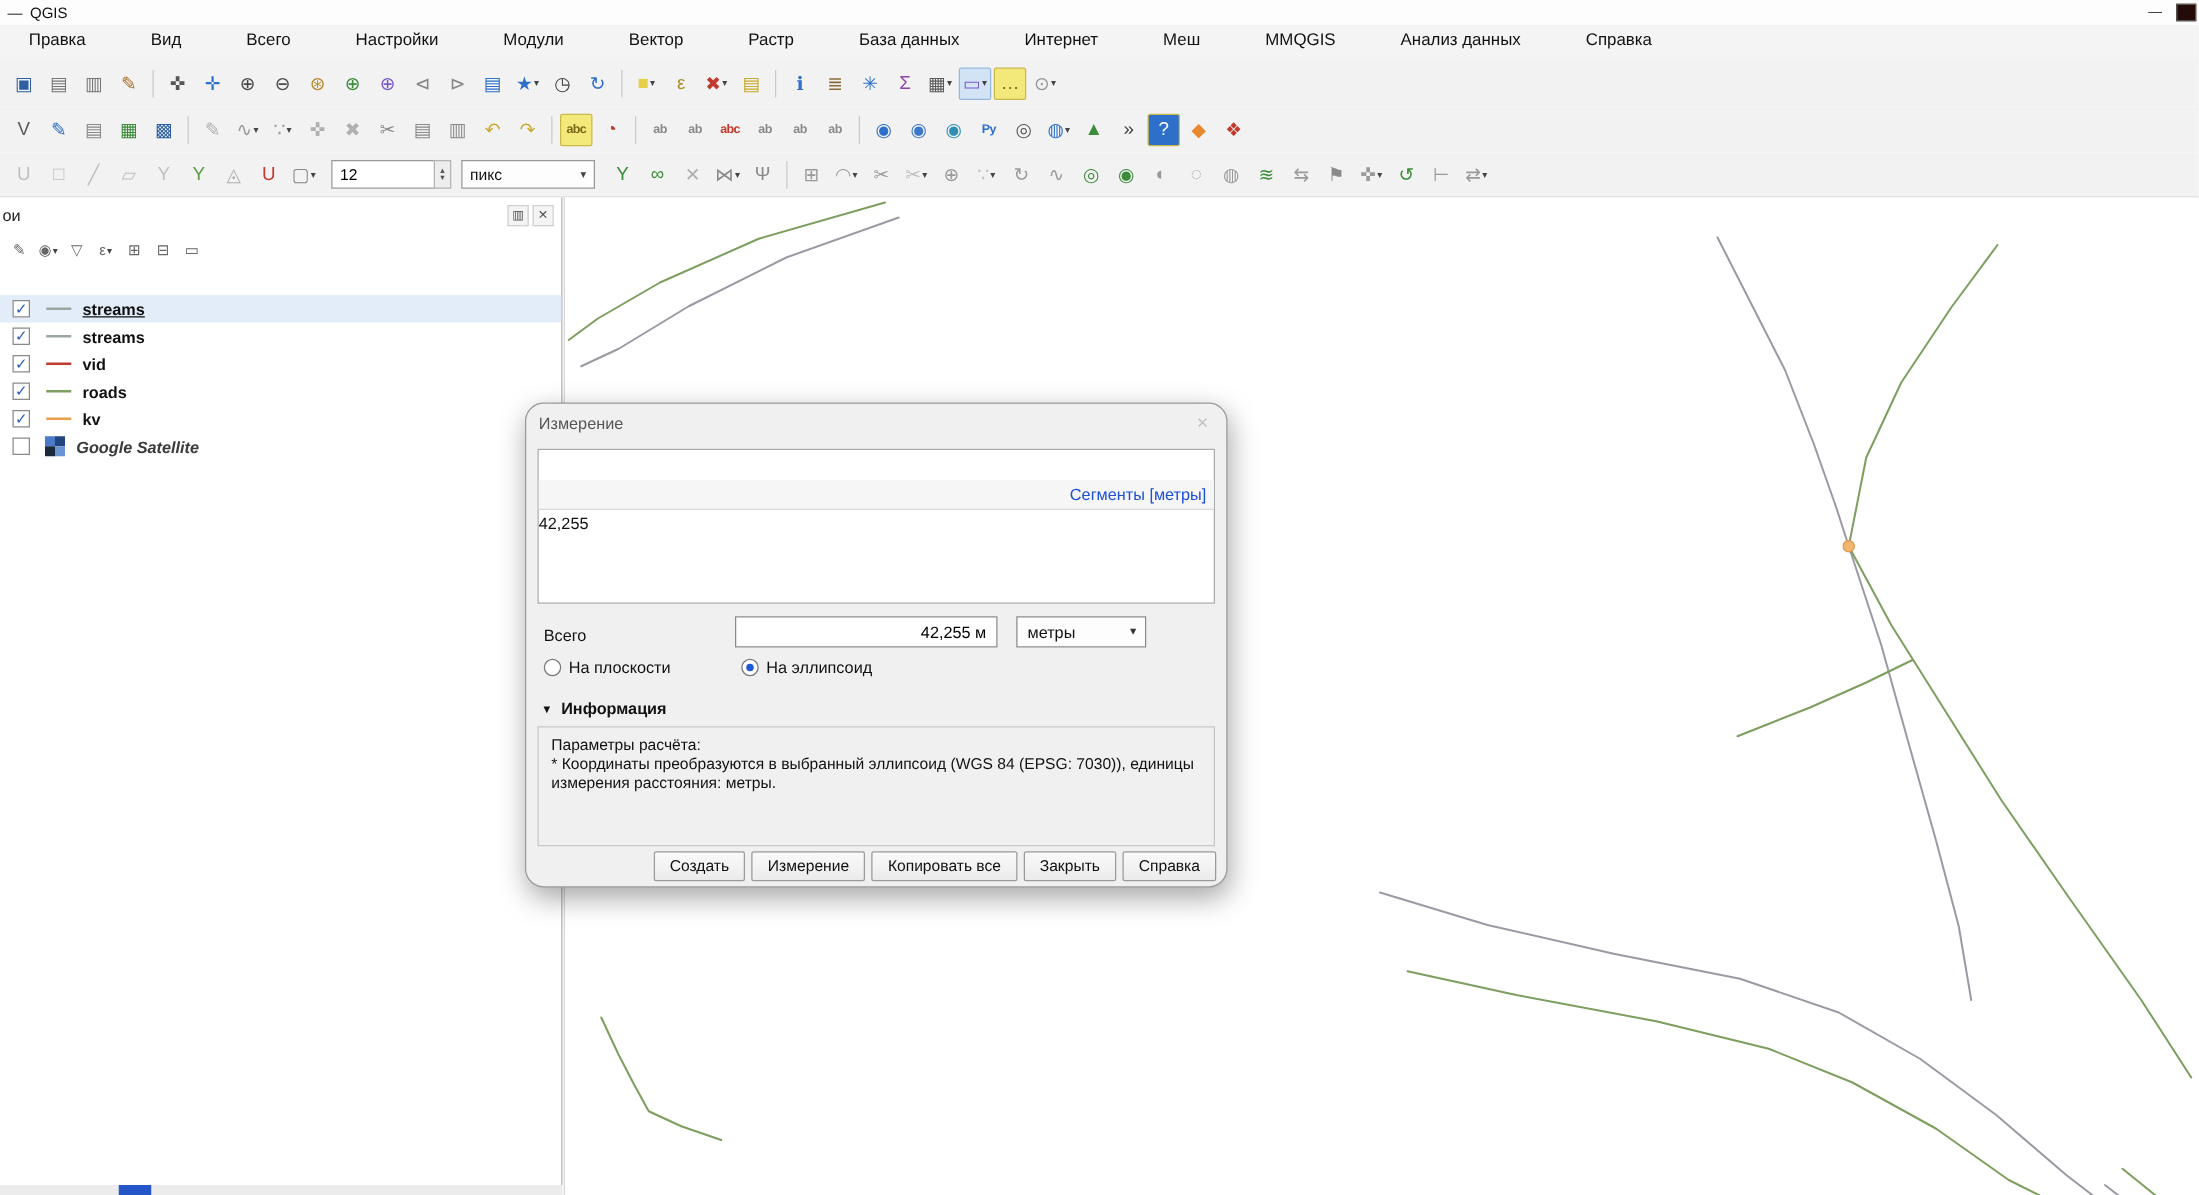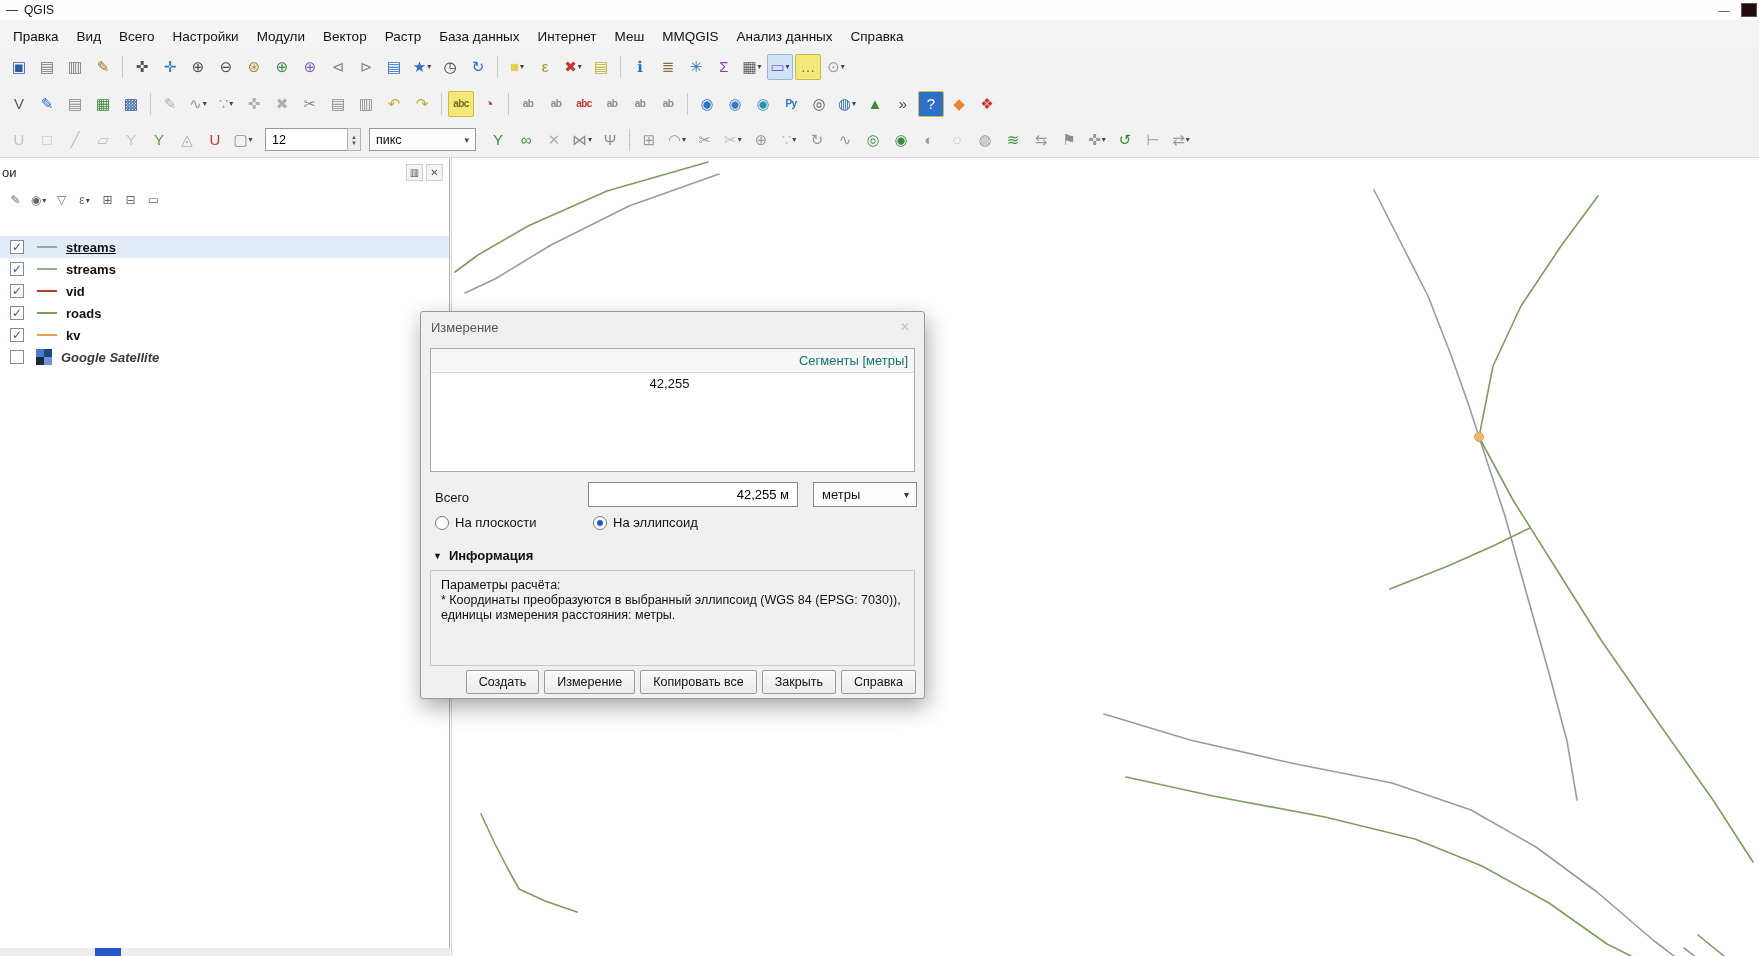--- a/index.html
+++ b/index.html
@@ -7,21 +7,21 @@
   body { font-family:"Liberation Sans","DejaVu Sans",sans-serif; font-size:13px; background:#fff; position:relative; color:#111; }
 
   
   .titlebar { height:20px; background:#fdfdfd; display:flex; align-items:center; padding-left:6px; font-size:12px; }
   .titlebar .appdash { margin-right:6px; color:#222; }
   .titlebar .spacer { flex:1; }
   .win-btn { width:34px; height:18px; display:flex; align-items:center; justify-content:center; font-size:11px; color:#333; cursor:default; }
   .win-close-dark { width:16px; height:14px; background:#250a0a; border:1px solid #555; margin-right:2px; }
 
   
-  .menubar { height:28px; background:#f4f4f4; display:flex; align-items:flex-end; padding-left:4px; }
+  .menubar { height:28px; background:#f4f4f4; display:flex; align-items:flex-start; padding-left:14px;gap:34px; }
   .menu-item { padding:4px 9px; font-size:13.5px; color:#111; border-radius:2px; }
 
   
   .toolbar { background:#f2f2f2; display:flex; align-items:center; padding-left:5px; }
   #toolbar1 { height:37px; }
   #toolbar2 { height:37px; }
   #toolbar3 { height:36px; border-bottom:1px solid #dcdcdc; }
   .tb-btn { min-width:26px; height:26px; display:flex; align-items:center; justify-content:center;
             font-size:15px; border:1px solid transparent; border-radius:2px; margin:0 1px; position:relative; }
   .tb-btn.small-glyph { font-size:10px; font-weight:bold; letter-spacing:-.5px; padding:0 2px; }
@@ -56,27 +56,27 @@
   .lname.ita { font-style:italic; color:#3a3a3a; }
 
   .status-strip { position:absolute; left:0; top:948px; width:450px; height:8px; background:#ececec; }
   .status-blue { position:absolute; left:95px; top:0; width:26px; height:8px; background:#2456c8; }
 
   
   .map-canvas { position:absolute; left:451px; top:158px; width:1308px; height:798px; background:#fff; border-left:1px solid #d6d6d6; }
   #map-svg path { fill:none; stroke-width:1.6; stroke-linejoin:round; stroke-linecap:round; }
 
   
-  .dialog { position:absolute; left:420px; top:311px; width:505px; height:388px; background:#f0f0f0;
-            border:1px solid #9a9a9a; border-radius:3px; box-shadow:2px 8px 22px rgba(0,0,0,.35); z-index:50; }
+  .dialog { position:absolute; left:420px; top:322px; width:562px; height:388px; background:#f0f0f0;
+            border:1px solid #9a9a9a; border-radius:15px; box-shadow:2px 8px 22px rgba(0,0,0,.35); z-index:50; }
   .dlg-title { height:30px; display:flex; align-items:center; padding:0 10px; font-size:13px; color:#555; }
   .dlg-close { margin-left:auto; width:18px; height:18px; display:flex; align-items:center; justify-content:center; color:#c2c2c2; font-size:12px; }
   .seg-table { position:absolute; left:9px; right:9px; top:36px; height:124px; border:1px solid #ababab; background:#fff; }
-  .seg-header { height:24px; background:#f6f6f6; border-bottom:1px solid #d8d8d8; text-align:right; padding:4px 6px 12px 0; font-size:13px; color:#0f766e; }
-  .seg-row { text-align:center; padding:3px 6px 0 0; font-size:13px; }
+  .seg-header { height:24px; background:#f6f6f6; border-bottom:1px solid #d8d8d8; text-align:right; padding:4px 6px 12px 0; font-size:13px; color:#1d4ed8;margin-top:24px; }
+  .seg-row { text-align:left; padding:3px 6px 0 0; font-size:13px; }
   .total-label { position:absolute; left:14px; top:178px; font-size:13px; }
   .total-input { position:absolute; left:167px; top:170px; width:210px; height:25px; border:1px solid #8a8a8a; background:#fff;
                  text-align:right; padding-right:8px; font-size:13px; font-family:inherit; }
   .unit-combo { position:absolute; left:392px; top:170px; width:104px; height:25px; border:1px solid #8a8a8a; background:#fdfdfd;
                 display:flex; align-items:center; padding:0 8px; font-size:13px; }
   .unit-combo::after { content:"▾"; position:absolute; right:7px; font-size:10px; color:#333; }
   .radio-row { position:absolute; left:0; top:203px; width:100%; height:18px; }
   .radio-group { position:absolute; display:flex; align-items:center; gap:6px; font-size:13px; }
   .radio { width:14px; height:14px; border:1px solid #777; border-radius:50%; background:#fff; position:relative; flex:none; }
   .radio.checked::after { content:""; position:absolute; left:3px; top:3px; width:6px; height:6px; border-radius:50%; background:#1f5bd8; }

